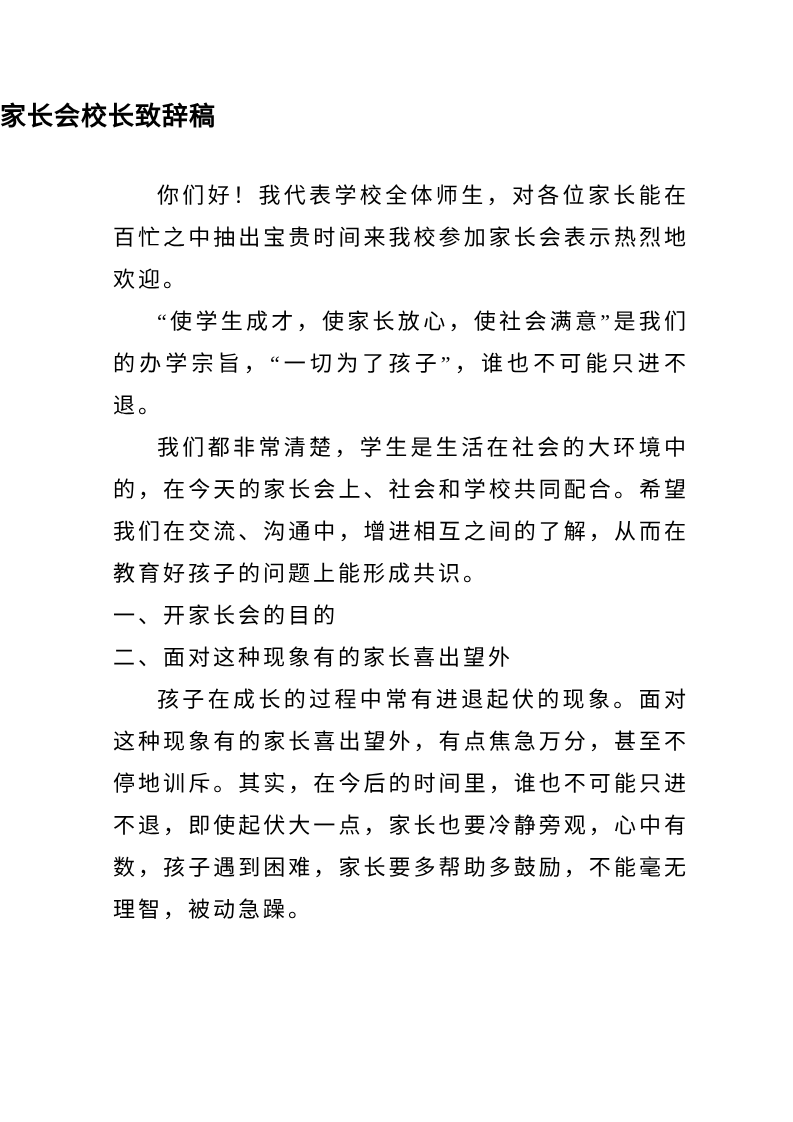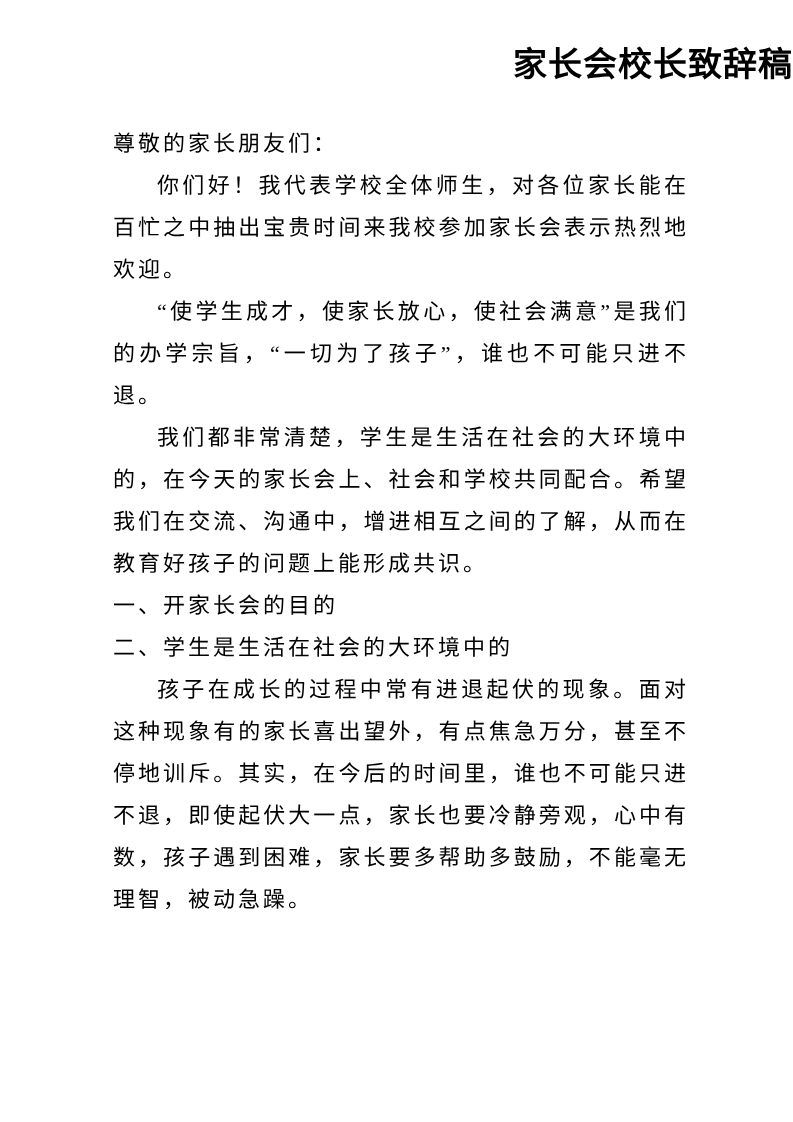--- a/index.html
+++ b/index.html
@@ -12,23 +12,23 @@
     width: 793px;
     height: 1122px;
     background: #ffffff;
     color: #000000;
     font-family: "Liberation Serif", "DejaVu Serif", serif;
     overflow: hidden;
     box-sizing: border-box;
   }
   .doc-title {
     margin: 0;
-    padding-top: 44px;
-    text-align: right;
-    font-size: 34px;
+    padding-top: 96px;
+    text-align: left;
+    font-size: 26px;
     line-height: 42px;
     font-weight: 700;
     letter-spacing: 1px;
   }
   .doc-body {
     margin: 37px 104px 0 113px;
     font-size: 22px;
     line-height: 42px;
     letter-spacing: 3px;
     text-align: justify;
@@ -41,21 +41,20 @@
     text-indent: 2em;
   }
 </style>
 </head>
 <body>
 
 <div class="page">
   <h1 class="doc-title">家长会校长致辞稿</h1>
 
   <div class="doc-body">
-    <p>尊敬的家长朋友们：</p>
     <p class="indent">你们好！我代表学校全体师生，对各位家长能在百忙之中抽出宝贵时间来我校参加家长会表示热烈地欢迎。</p>
     <p class="indent">“使学生成才，使家长放心，使社会满意”是我们的办学宗旨，“一切为了孩子”，谁也不可能只进不退。</p>
     <p class="indent">我们都非常清楚，学生是生活在社会的大环境中的，在今天的家长会上、社会和学校共同配合。希望我们在交流、沟通中，增进相互之间的了解，从而在教育好孩子的问题上能形成共识。</p>
     <p>一、开家长会的目的</p>
-    <p>二、学生是生活在社会的大环境中的</p>
+    <p>二、面对这种现象有的家长喜出望外</p>
     <p class="indent">孩子在成长的过程中常有进退起伏的现象。面对这种现象有的家长喜出望外，有点焦急万分，甚至不停地训斥。其实，在今后的时间里，谁也不可能只进不退，即使起伏大一点，家长也要冷静旁观，心中有数，孩子遇到困难，家长要多帮助多鼓励，不能毫无理智，被动急躁。</p>
   </div>
 </div>
 
 </body></html>

